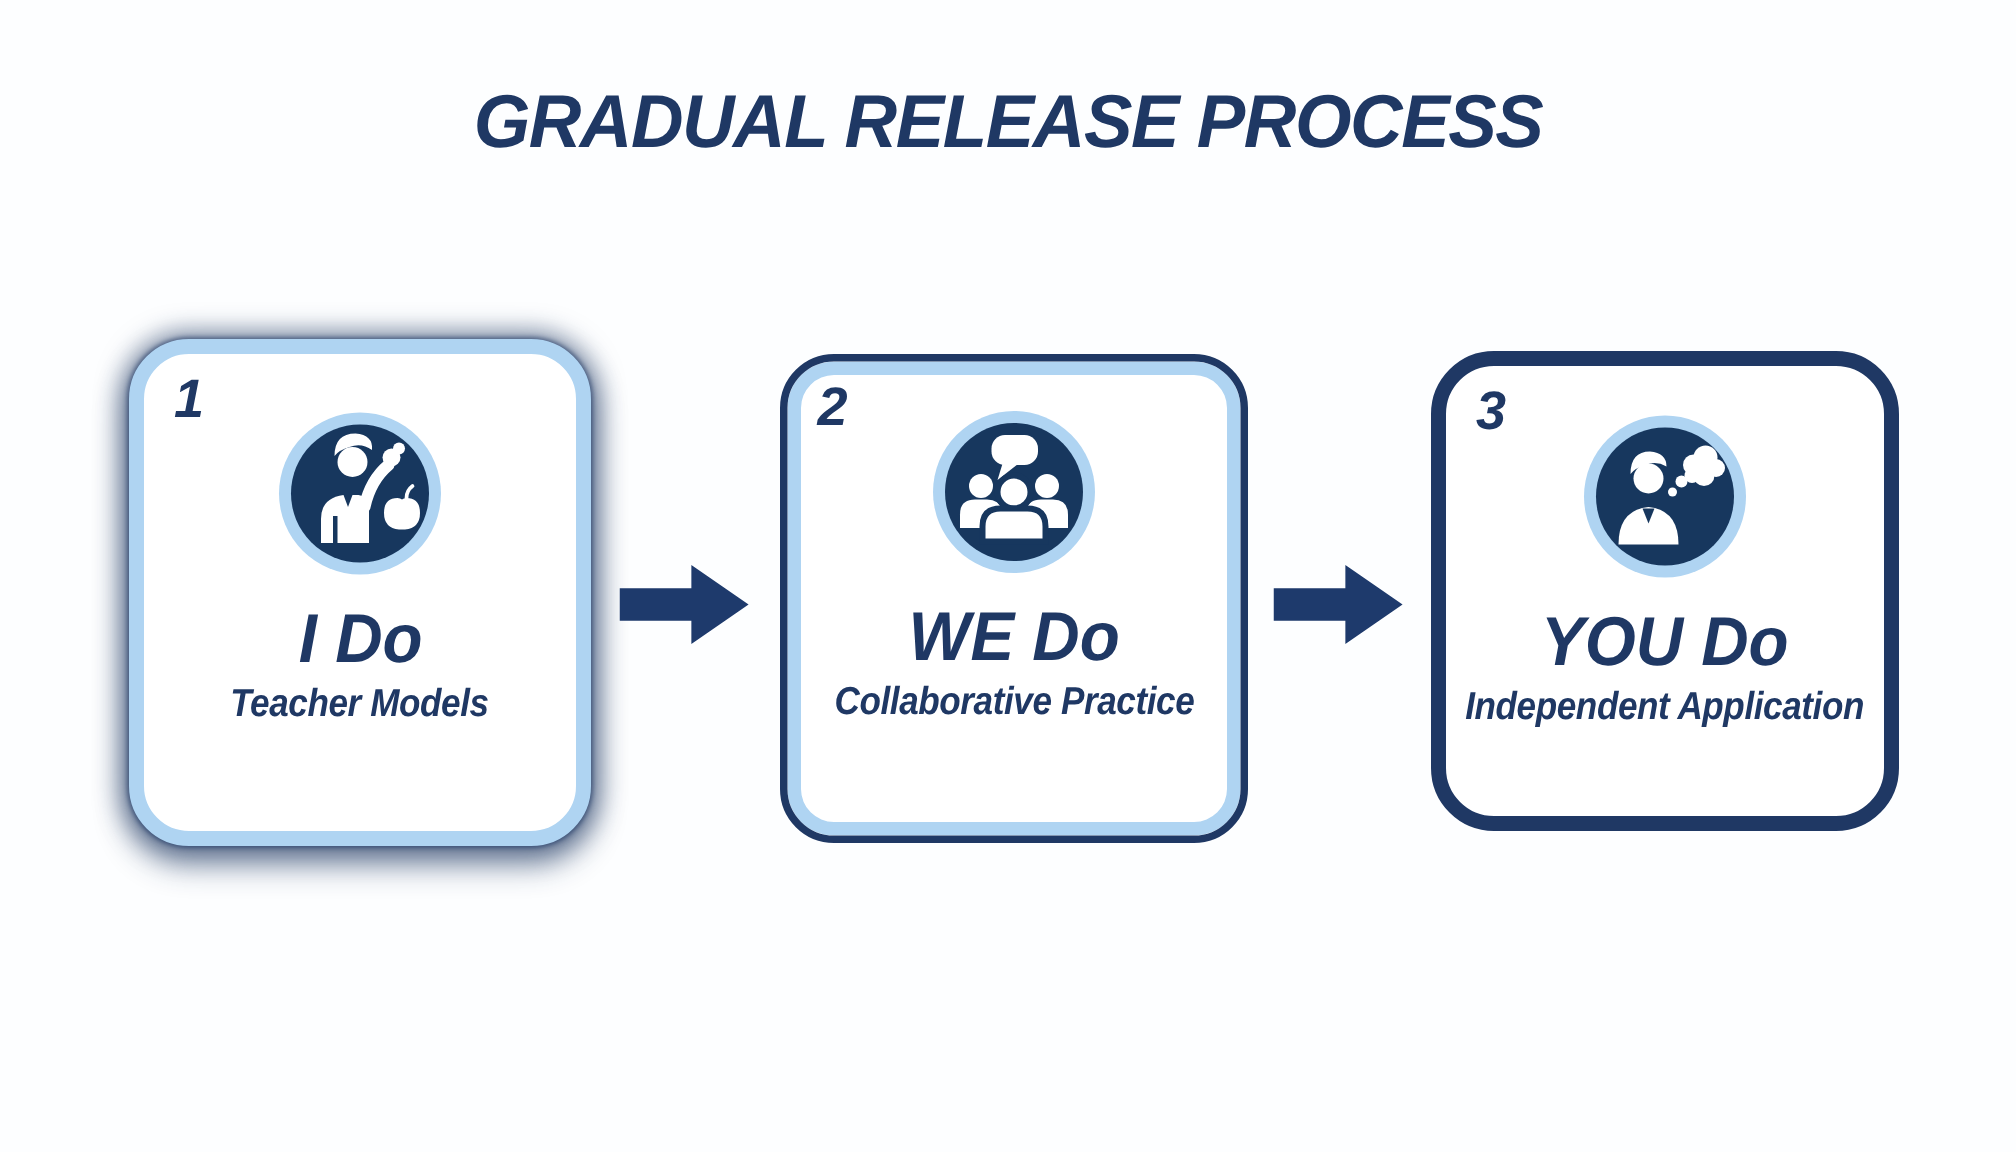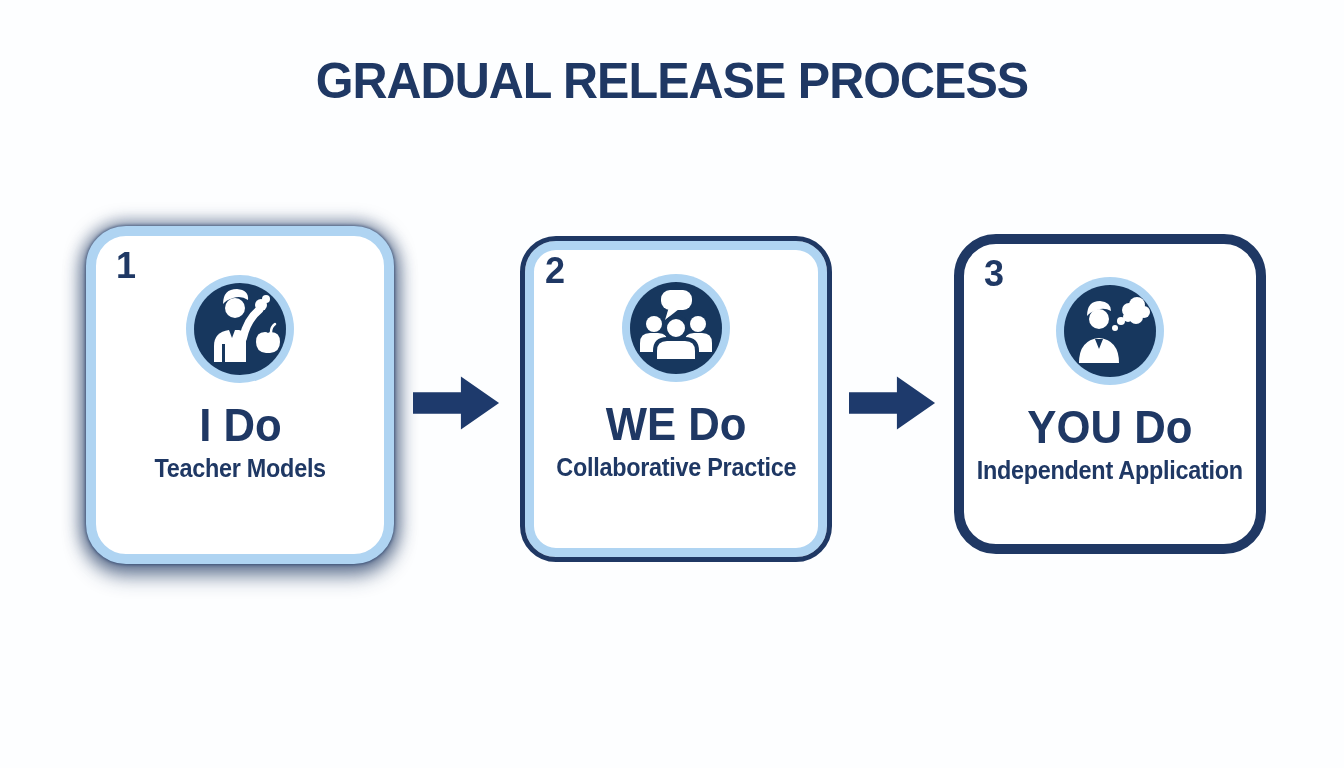--- a/index.html
+++ b/index.html
@@ -1,18 +1,18 @@
 <!DOCTYPE html>
 <html><head>
 <meta charset="utf-8">
 <style>
   html,body{margin:0;padding:0;background:#ffffff;}
   .stage{
     position:relative;width:1344px;height:768px;overflow:hidden;
-    background:#fdfeff;font-family:"Liberation Sans",sans-serif;color:#1f3864;
+    background:#fdfeff;font-family:"Liberation Sans",sans-serif;color:#1f3864;font-style:italic;
   }
   .page-title{
     position:absolute;top:52px;left:0;width:100%;text-align:center;
     font-size:50px;font-weight:700;letter-spacing:-1px;color:#1f3864;
     transform:scaleX(.97);
   }
   .card{
     position:absolute;background:#ffffff;box-sizing:border-box;
     display:flex;flex-direction:column;align-items:center;
   }

